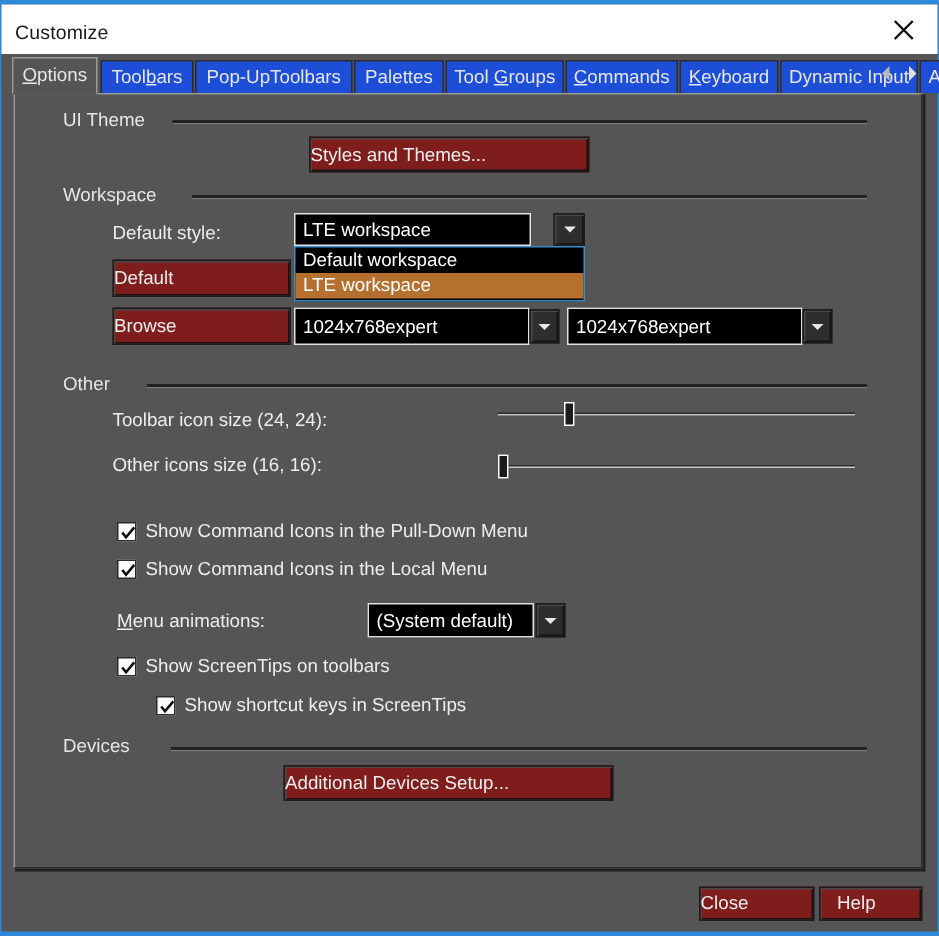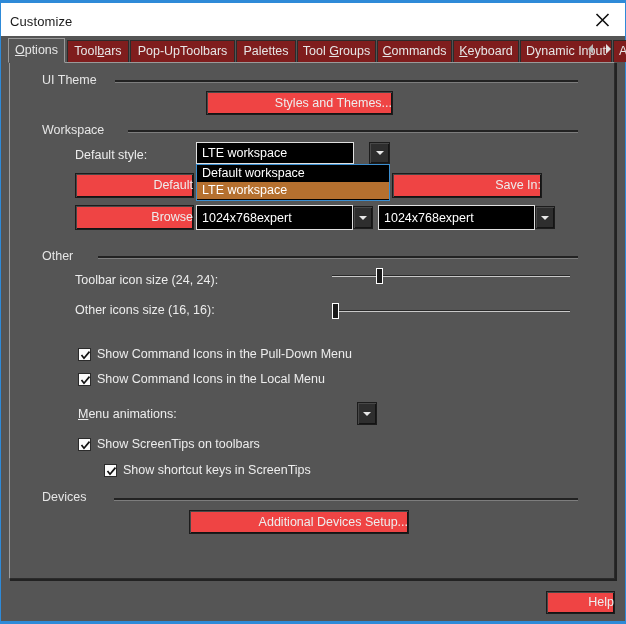--- a/index.html
+++ b/index.html
@@ -81,21 +81,21 @@
     position: absolute;
     left: 1px; top: 36px;
     width: 624px;
     height: 27px;
     background: #555555;
   }
   .tab {
     position: absolute;
     top: 4px;
     height: 22px;
-    background: #7f1d1d;
+    background: #1d4ed8;
     border: 1px solid #2b2b2b;
     border-bottom: none;
     color: #e6e6e6;
     font-size: 12.5px;
     line-height: 21px;
     text-align: center;
     box-sizing: border-box;
     white-space: nowrap;
     cursor: default;
   }
@@ -154,26 +154,26 @@
   .grp-line {
     position: absolute;
     height: 2px;
     background: #222222;
     border-bottom: 1px solid #7d7d7d;
   }
 
   
   .btn {
     position: absolute;
-    background: #ef4444;
+    background: #7f1d1d;
     border: 1px solid #1c1c1c;
     box-shadow: inset 1px 1px 0 #484848, inset -1px -1px 0 #141414;
     color: #ededed;
     font-size: 12.5px;
-    text-align: right;
+    text-align: left;
     box-sizing: border-box;
     cursor: default;
     white-space: nowrap;
   }
   .btn span { display:block; }
 
   .combo {
     position: absolute;
     background: #000000;
     border: 1px solid #e0e0e0;
@@ -346,23 +346,20 @@
 
     <div id="dropdown-list" style="left:186px; top:101px; width:194px; height:37px;">
       <div class="dd-item">Default workspace</div>
       <div class="dd-item sel">LTE workspace</div>
     </div>
 
     <div class="btn" style="left:65px; top:110px; width:119px; height:25px; line-height:23px;">
       <span>Default</span>
     </div>
 
-    <div class="btn" style="left:382px; top:110px; width:150px; height:25px; line-height:23px;">
-      <span>Save In:</span>
-    </div>
 
     <div class="btn" style="left:65px; top:142px; width:119px; height:25px; line-height:23px;">
       <span>Browse</span>
     </div>
 
     <div class="combo" style="left:186px; top:142px; width:157px; height:25px;">
       <div class="val">1024x768expert</div>
     </div>
     <div class="combo-arrow" style="left:343px; top:143px; width:20px; height:23px;"></div>
 
@@ -398,20 +395,23 @@
     <div class="cb-row" style="left:68px; top:309px;">
       <div class="cb-box">
         <svg width="11" height="11" viewBox="0 0 11 11">
             <path d="M1.5 5 L4 8.2 L9.5 1.6" stroke="#101010" stroke-width="1.7" fill="none"></path>
           </svg>
       </div>
       <div class="cb-label">Show Command Icons in the Local Menu</div>
     </div>
 
     <div class="lbl" style="left:68px; top:344px;"><span class="mn">M</span>enu animations:</div>
+    <div class="combo" style="left:235px; top:339px; width:111px; height:23px;">
+      <div class="val">(System default)</div>
+    </div>
     <div class="combo-arrow" style="left:347px; top:339px; width:20px; height:23px;"></div>
 
     <div class="cb-row" style="left:68px; top:374px;">
       <div class="cb-box">
         <svg width="11" height="11" viewBox="0 0 11 11">
             <path d="M1.5 5 L4 8.2 L9.5 1.6" stroke="#101010" stroke-width="1.7" fill="none"></path>
           </svg>
       </div>
       <div class="cb-label">Show ScreenTips on toolbars</div>
     </div>
@@ -426,17 +426,20 @@
     </div>
 
     <div class="grp-label" style="left:16px; top:427px;">Devices</div>
     <div class="grp-line" style="left:104px; top:435px; width:464px;"></div>
 
     <div class="btn" style="left:179px; top:447px; width:220px; height:24px; line-height:22px;">
       <span>Additional Devices Setup...</span>
     </div>
   </div>
 
+  <div class="btn" style="left:466px; top:591px; width:77px; height:23px; line-height:21px;">
+    <span>Close</span>
+  </div>
   <div class="btn" style="left:546px; top:591px; width:69px; height:23px; line-height:21px;padding-left:11px;">
     <span>Help</span>
   </div>
 
 </div>
 
 </body></html>

